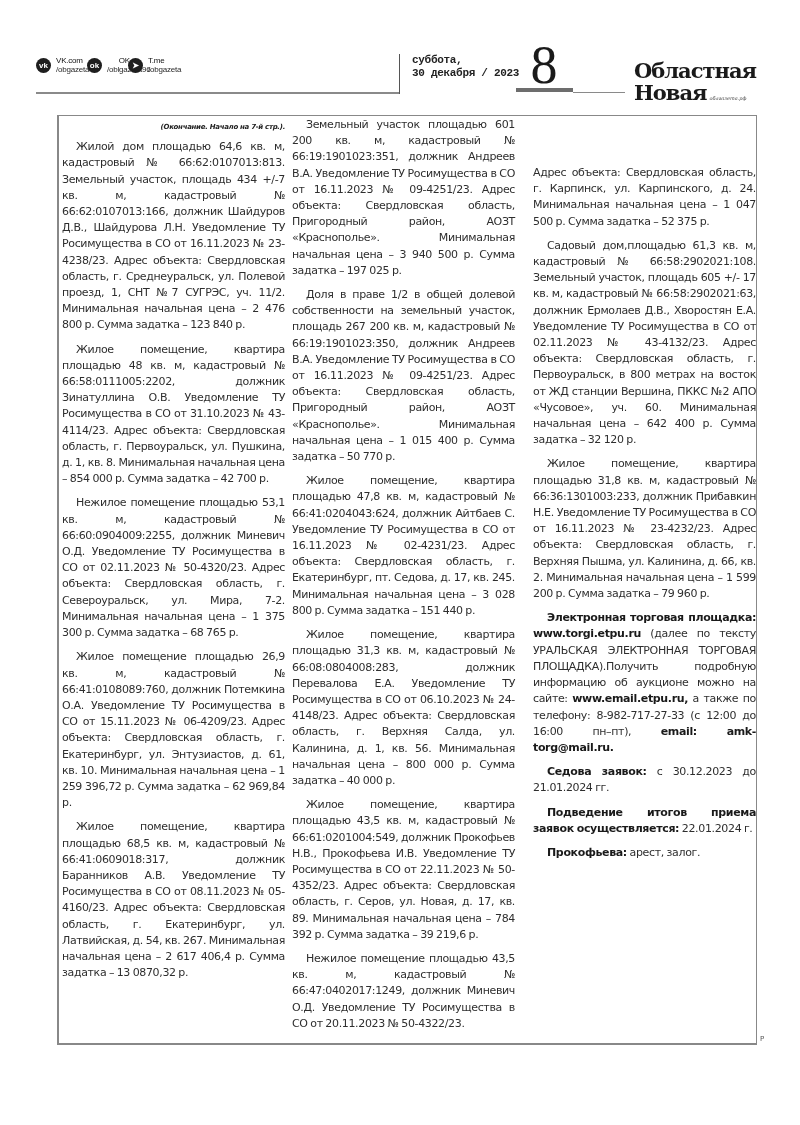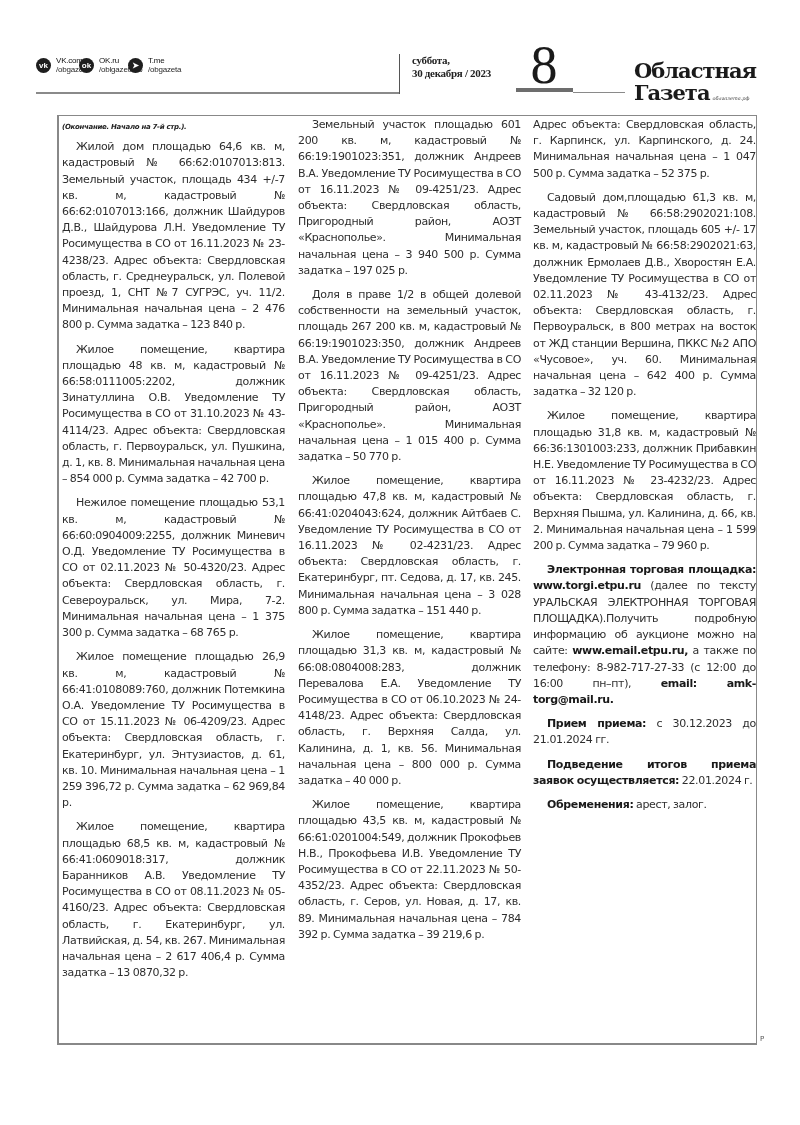--- a/index.html
+++ b/index.html
@@ -5,40 +5,40 @@
   html, body { margin:0; padding:0; background:#ffffff; }
   body { width:800px; height:1125px; position:relative; overflow:hidden; font-family:"DejaVu Sans", sans-serif; color:#2b2b2b; }
 
   
   .header { position:absolute; left:0; top:0; width:680px; height:110px; }
   .social { position:absolute; top:56px; display:flex; align-items:center; }
   .social .ico { width:15px; height:15px; border-radius:50%; background:#1e1e1e; color:#fff; font-size:8px; font-weight:bold; display:flex; align-items:center; justify-content:center; margin-right:5px; font-family:"Liberation Sans", sans-serif; }
   .social .txt { font-family:"Liberation Sans", sans-serif; font-size:8px; line-height:9px; color:#2a2a2a; letter-spacing:-0.2px; }
   .social .txt b { font-weight:normal; color:#111; display:block; }
   .social-vk { left:36px; }
-  .social-ok { left:79px; }
+  .social-ok { left:87px;text-align:center; }
   .social-tg { left:128px; }
   .hline-left { position:absolute; left:36px; top:92px; width:363px; height:2px; background:#8a8a8a; }
   .vsep { position:absolute; left:399px; top:54px; width:1px; height:40px; background:#555; }
-  .date { position:absolute; left:412px; top:54px; font-family:Liberation Serif, serif; font-weight:bold; font-size:11px; line-height:13px; color:#222; letter-spacing:-0.3px; }
+  .date { position:absolute; left:412px; top:54px; font-family:Liberation Mono, monospace; font-weight:bold; font-size:11px; line-height:13px; color:#222; letter-spacing:-0.3px; }
   .pagenum { position:absolute; left:515px; top:36px; width:58px; text-align:center; font-family:"Liberation Serif", serif; font-size:54px; line-height:58px; color:#1a1a1a; }
   .pagebar { position:absolute; left:516px; top:88px; width:57px; height:4px; background:#6d6d6d; }
   .hline-mid { position:absolute; left:573px; top:92px; width:52px; height:1px; background:#8a8a8a; }
   .brand { position:absolute; left:634px; top:60px; font-family:"DejaVu Serif", serif; font-weight:bold; font-size:21px; line-height:22px; color:#1a1a1a; letter-spacing:-1px; }
   .brand small { font-family:"DejaVu Serif", serif; font-style:italic; font-weight:normal; font-size:5px; letter-spacing:0; color:#444; margin-left:3px; }
 
   
   .frame { position:absolute; left:57px; top:115px; width:700px; height:930px; border:1px solid #888; border-left-width:2px; border-bottom-width:2px; box-sizing:border-box; }
   .col { position:absolute; top:117px; width:223px; font-family:"DejaVu Sans", sans-serif; font-size:11px; line-height:16.2px; color:#2e2e2e; }
   .col-1 { left:62px; }
-  .col-2 { left:298px; }
-  .col-3 { left:533px; }
+  .col-2 { left:292px; }
+  .col-3 { left:533px;margin-top:48px; }
   .col p { margin:0 0 8px 0; text-indent:14px; text-align:justify; letter-spacing:-0.35px; word-spacing:-0.5px; }
   .col p.cont { text-indent:0; }
-  .cont-note { font-family:"DejaVu Sans", sans-serif; font-style:italic; font-weight:bold; font-size:7px; text-align:left; margin:2px 0 4px 0; letter-spacing:-0.3px; color:#222; }
+  .cont-note { font-family:"DejaVu Sans", sans-serif; font-style:italic; font-weight:bold; font-size:7px; text-align:right; margin:2px 0 4px 0; letter-spacing:-0.3px; color:#222; }
   .col b { font-weight:bold; color:#1a1a1a; }
   .corner-mark { position:absolute; left:760px; top:1035px; font-size:7px; color:#555; }
 </style>
 </head>
 <body>
 
 <div class="header">
   <div class="social social-vk">
     <span class="ico">vk</span>
     <span class="txt"><b>VK.com</b><span>/obgazeta</span></span>
@@ -55,46 +55,47 @@
   <div class="vsep"></div>
   <div class="date">
     <div>суббота,</div>
     <div>30 декабря / 2023</div>
   </div>
   <div class="pagenum">8</div>
   <div class="pagebar"></div>
   <div class="hline-mid"></div>
   <div class="brand">
     <div>Областная</div>
-    <div><span>Газета</span><small>облгазета.рф</small></div>
+    <div><span>Новая</span><small>облгазета.рф</small></div>
   </div>
 </div>
 
 <div class="frame"></div>
 
 <div class="col col-1">
   <div class="cont-note">(Окончание. Начало на 7-й стр.).</div>
   <p>Жилой дом площадью 64,6 кв. м, кадастровый № 66:62:0107013:813. Земельный участок, площадь 434 +/-7 кв. м, кадастровый № 66:62:0107013:166, должник Шайдуров Д.В., Шайдурова Л.Н. Уведомление ТУ Росимущества в СО от 16.11.2023 № 23-4238/23. Адрес объекта: Свердловская область, г. Среднеуральск, ул. Полевой проезд, 1, СНТ №7 СУГРЭС, уч. 11/2. Минимальная начальная цена – 2 476 800 р. Сумма задатка – 123 840 р.</p>
   <p>Жилое помещение, квартира площадью 48 кв. м, кадастровый № 66:58:0111005:2202, должник Зинатуллина О.В. Уведомление ТУ Росимущества в СО от 31.10.2023 № 43-4114/23. Адрес объекта: Свердловская область, г. Первоуральск, ул. Пушкина, д. 1, кв. 8. Минимальная начальная цена – 854 000 р. Сумма задатка – 42 700 р.</p>
   <p>Нежилое помещение площадью 53,1 кв. м, кадастровый № 66:60:0904009:2255, должник Миневич О.Д. Уведомление ТУ Росимущества в СО от 02.11.2023 № 50-4320/23. Адрес объекта: Свердловская область, г. Североуральск, ул. Мира, 7-2. Минимальная начальная цена – 1 375 300 р. Сумма задатка – 68 765 р.</p>
   <p>Жилое помещение площадью 26,9 кв. м, кадастровый № 66:41:0108089:760, должник Потемкина О.А. Уведомление ТУ Росимущества в СО от 15.11.2023 № 06-4209/23. Адрес объекта: Свердловская область, г. Екатеринбург, ул. Энтузиастов, д. 61, кв. 10. Минимальная начальная цена – 1 259 396,72 р. Сумма задатка – 62 969,84 р.</p>
   <p>Жилое помещение, квартира площадью 68,5 кв. м, кадастровый № 66:41:0609018:317, должник Баранников А.В. Уведомление ТУ Росимущества в СО от 08.11.2023 № 05-4160/23. Адрес объекта: Свердловская область, г. Екатеринбург, ул. Латвийская, д. 54, кв. 267. Минимальная начальная цена – 2 617 406,4 р. Сумма задатка – 13 0870,32 р.</p>
 </div>
 
 <div class="col col-2">
   <p>Земельный участок площадью 601 200 кв. м, кадастровый № 66:19:1901023:351, должник Андреев В.А. Уведомление ТУ Росимущества в СО от 16.11.2023 № 09-4251/23. Адрес объекта: Свердловская область, Пригородный район, АОЗТ «Краснополье». Минимальная начальная цена – 3 940 500 р. Сумма задатка – 197 025 р.</p>
   <p>Доля в праве 1/2 в общей долевой собственности на земельный участок, площадь 267 200 кв. м, кадастровый № 66:19:1901023:350, должник Андреев В.А. Уведомление ТУ Росимущества в СО от 16.11.2023 № 09-4251/23. Адрес объекта: Свердловская область, Пригородный район, АОЗТ «Краснополье». Минимальная начальная цена – 1 015 400 р. Сумма задатка – 50 770 р.</p>
   <p>Жилое помещение, квартира площадью 47,8 кв. м, кадастровый № 66:41:0204043:624, должник Айтбаев С. Уведомление ТУ Росимущества в СО от 16.11.2023 № 02-4231/23. Адрес объекта: Свердловская область, г. Екатеринбург, пт. Седова, д. 17, кв. 245. Минимальная начальная цена – 3 028 800 р. Сумма задатка – 151 440 р.</p>
   <p>Жилое помещение, квартира площадью 31,3 кв. м, кадастровый № 66:08:0804008:283, должник Перевалова Е.А. Уведомление ТУ Росимущества в СО от 06.10.2023 № 24-4148/23. Адрес объекта: Свердловская область, г. Верхняя Салда, ул. Калинина, д. 1, кв. 56. Минимальная начальная цена – 800 000 р. Сумма задатка – 40 000 р.</p>
   <p>Жилое помещение, квартира площадью 43,5 кв. м, кадастровый № 66:61:0201004:549, должник Прокофьев Н.В., Прокофьева И.В. Уведомление ТУ Росимущества в СО от 22.11.2023 № 50-4352/23. Адрес объекта: Свердловская область, г. Серов, ул. Новая, д. 17, кв. 89. Минимальная начальная цена – 784 392 р. Сумма задатка – 39 219,6 р.</p>
+  <p>Нежилое помещение площадью 43,5 кв. м, кадастровый № 66:47:0402017:1249, должник Миневич О.Д. Уведомление ТУ Росимущества в СО от 20.11.2023 № 50-4322/23.</p>
 </div>
 
 <div class="col col-3">
   <p class="cont">Адрес объекта: Свердловская область, г. Карпинск, ул. Карпинского, д. 24. Минимальная начальная цена – 1 047 500 р. Сумма задатка – 52 375 р.</p>
   <p>Садовый дом,площадью 61,3 кв. м, кадастровый № 66:58:2902021:108. Земельный участок, площадь 605 +/- 17 кв. м, кадастровый № 66:58:2902021:63, должник Ермолаев Д.В., Хворостян Е.А. Уведомление ТУ Росимущества в СО от 02.11.2023 № 43-4132/23. Адрес объекта: Свердловская область, г. Первоуральск, в 800 метрах на восток от ЖД станции Вершина, ПККС №2 АПО «Чусовое», уч. 60. Минимальная начальная цена – 642 400 р. Сумма задатка – 32 120 р.</p>
   <p>Жилое помещение, квартира площадью 31,8 кв. м, кадастровый № 66:36:1301003:233, должник Прибавкин Н.Е. Уведомление ТУ Росимущества в СО от 16.11.2023 № 23-4232/23. Адрес объекта: Свердловская область, г. Верхняя Пышма, ул. Калинина, д. 66, кв. 2. Минимальная начальная цена – 1 599 200 р. Сумма задатка – 79 960 р.</p>
   <p><b>Электронная торговая площадка:</b> <b>www.torgi.etpu.ru</b><span> (далее по тексту УРАЛЬСКАЯ ЭЛЕКТРОННАЯ ТОРГОВАЯ ПЛОЩАДКА).Получить подробную информацию об аукционе можно на сайте: </span><b>www.email.etpu.ru,</b><span> а также по телефону: 8-982-717-27-33 (с 12:00 до 16:00 пн–пт), </span><b>email: amk-torg@mail.ru.</b></p>
-  <p><b>Прием приема:</b><span> с 30.12.2023 до 21.01.2024 гг.</span></p>
+  <p><b>Седова заявок:</b><span> с 30.12.2023 до 21.01.2024 гг.</span></p>
   <p><b>Подведение итогов приема заявок осуществляется:</b><span> 22.01.2024 г.</span></p>
-  <p><b>Обременения:</b><span> арест, залог.</span></p>
+  <p><b>Прокофьева:</b><span> арест, залог.</span></p>
 </div>
 
 <div class="corner-mark">Р</div>
 
 </body></html>

